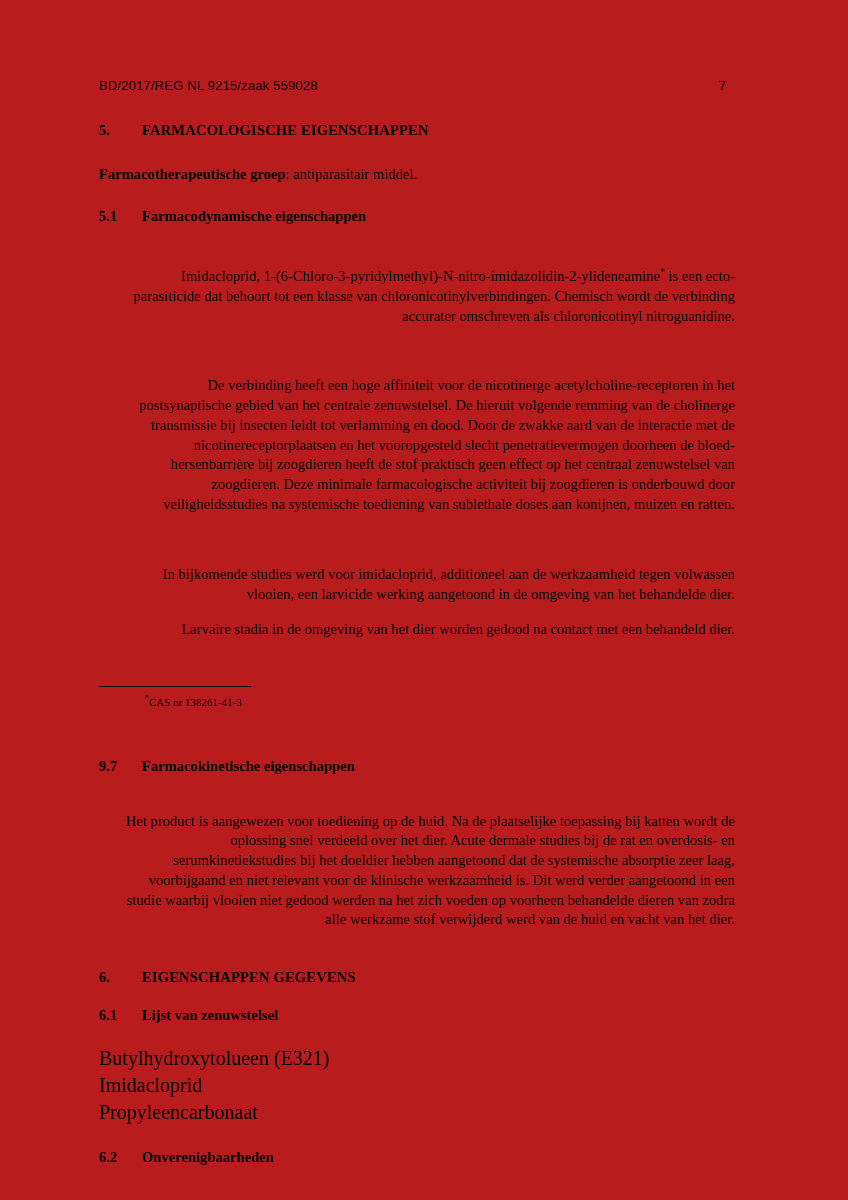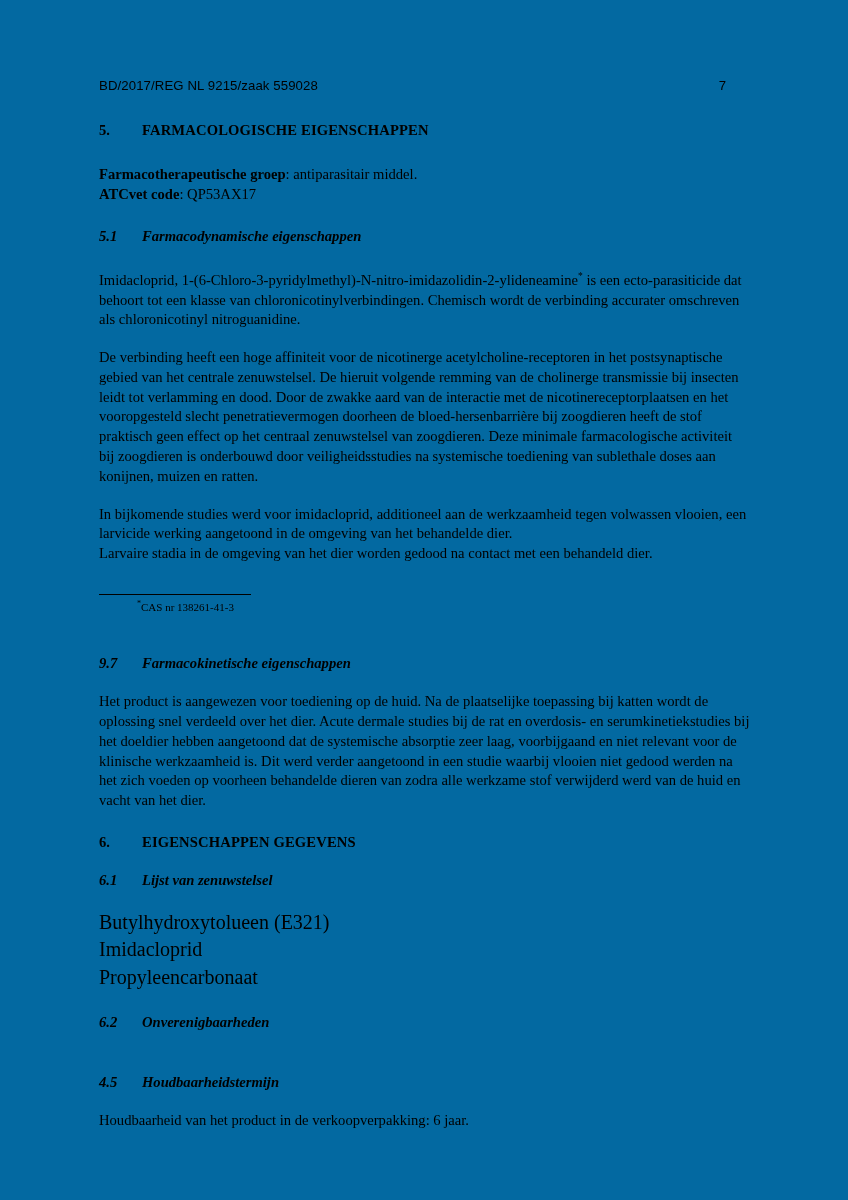--- a/index.html
+++ b/index.html
@@ -14,21 +14,21 @@
     position: relative;
     font-family: "Liberation Serif", "DejaVu Serif", serif;
     color: #000000;
     overflow: hidden;
   }
   .page {
     position: absolute;
     left: 0; top: 0;
     width: 848px;
     height: 1200px;
-    background: #0369a1;
+    background: #b91c1c;
   }
   .content {
     position: absolute;
     left: 99px;
     top: 78px;
     width: 652px;
   }
 
   
   .doc-header {
@@ -55,33 +55,32 @@
     flex: 0 0 43px;
   }
   .sec-head.major .label {
     letter-spacing: 0.15px;
   }
   .sub-head {
     display: flex;
     font-weight: bold;
     font-size: 14.6px;
     line-height: 1.25;
-    font-style: italic;
   }
   .sub-head .num {
     width: 43px;
     flex: 0 0 43px;
   }
 
   
   p.body {
     font-size: 14.6px;
     line-height: 1.355;
-    margin: 0;
-    text-align: left;
+    margin: 16px;
+    text-align: right;
   }
   .lead-line { font-size: 14.6px; line-height: 1.355; }
   .lead-line b { font-weight: bold; text-align: right; }
   .gap-18 { height: 18px; }
   .gap-20 { height: 20px; }
   .gap-22 { height: 22px; }
   .gap-26 { height: 26px; }
   .gap-30 { height: 30px; }
   .gap-40 { height: 40px; }
 
@@ -94,21 +93,21 @@
   
   .footnote-sep {
     width: 152px;
     height: 0;
     border-top: 1px solid #000;
     margin: 0 0 5px 0;
   }
   .footnote {
     font-size: 11px;
     line-height: 1.3;
-    margin: 0;
+    margin: 8px;
     padding-left: 38px;
   }
   .footnote sup {
     font-size: 8px;
     vertical-align: super;
     line-height: 0;
   }
 
   .excipient-list {
     font-size: 20px;
@@ -132,23 +131,20 @@
     <div class="sec-head major">
       <span class="num">5.</span>
       <span class="label">FARMACOLOGISCHE EIGENSCHAPPEN</span>
     </div>
 
     <div class="gap-26"></div>
 
     <div class="lead-line">
       <b>Farmacotherapeutische groep</b><span>: antiparasitair middel.</span>
     </div>
-    <div class="lead-line">
-      <b>ATCvet code</b><span>: QP53AX17</span>
-    </div>
 
     <div class="gap-22"></div>
 
     <div class="sub-head">
       <span class="num">5.1</span>
       <span class="label">Farmacodynamische eigenschappen</span>
     </div>
 
     <div class="gap-26"></div>
 

